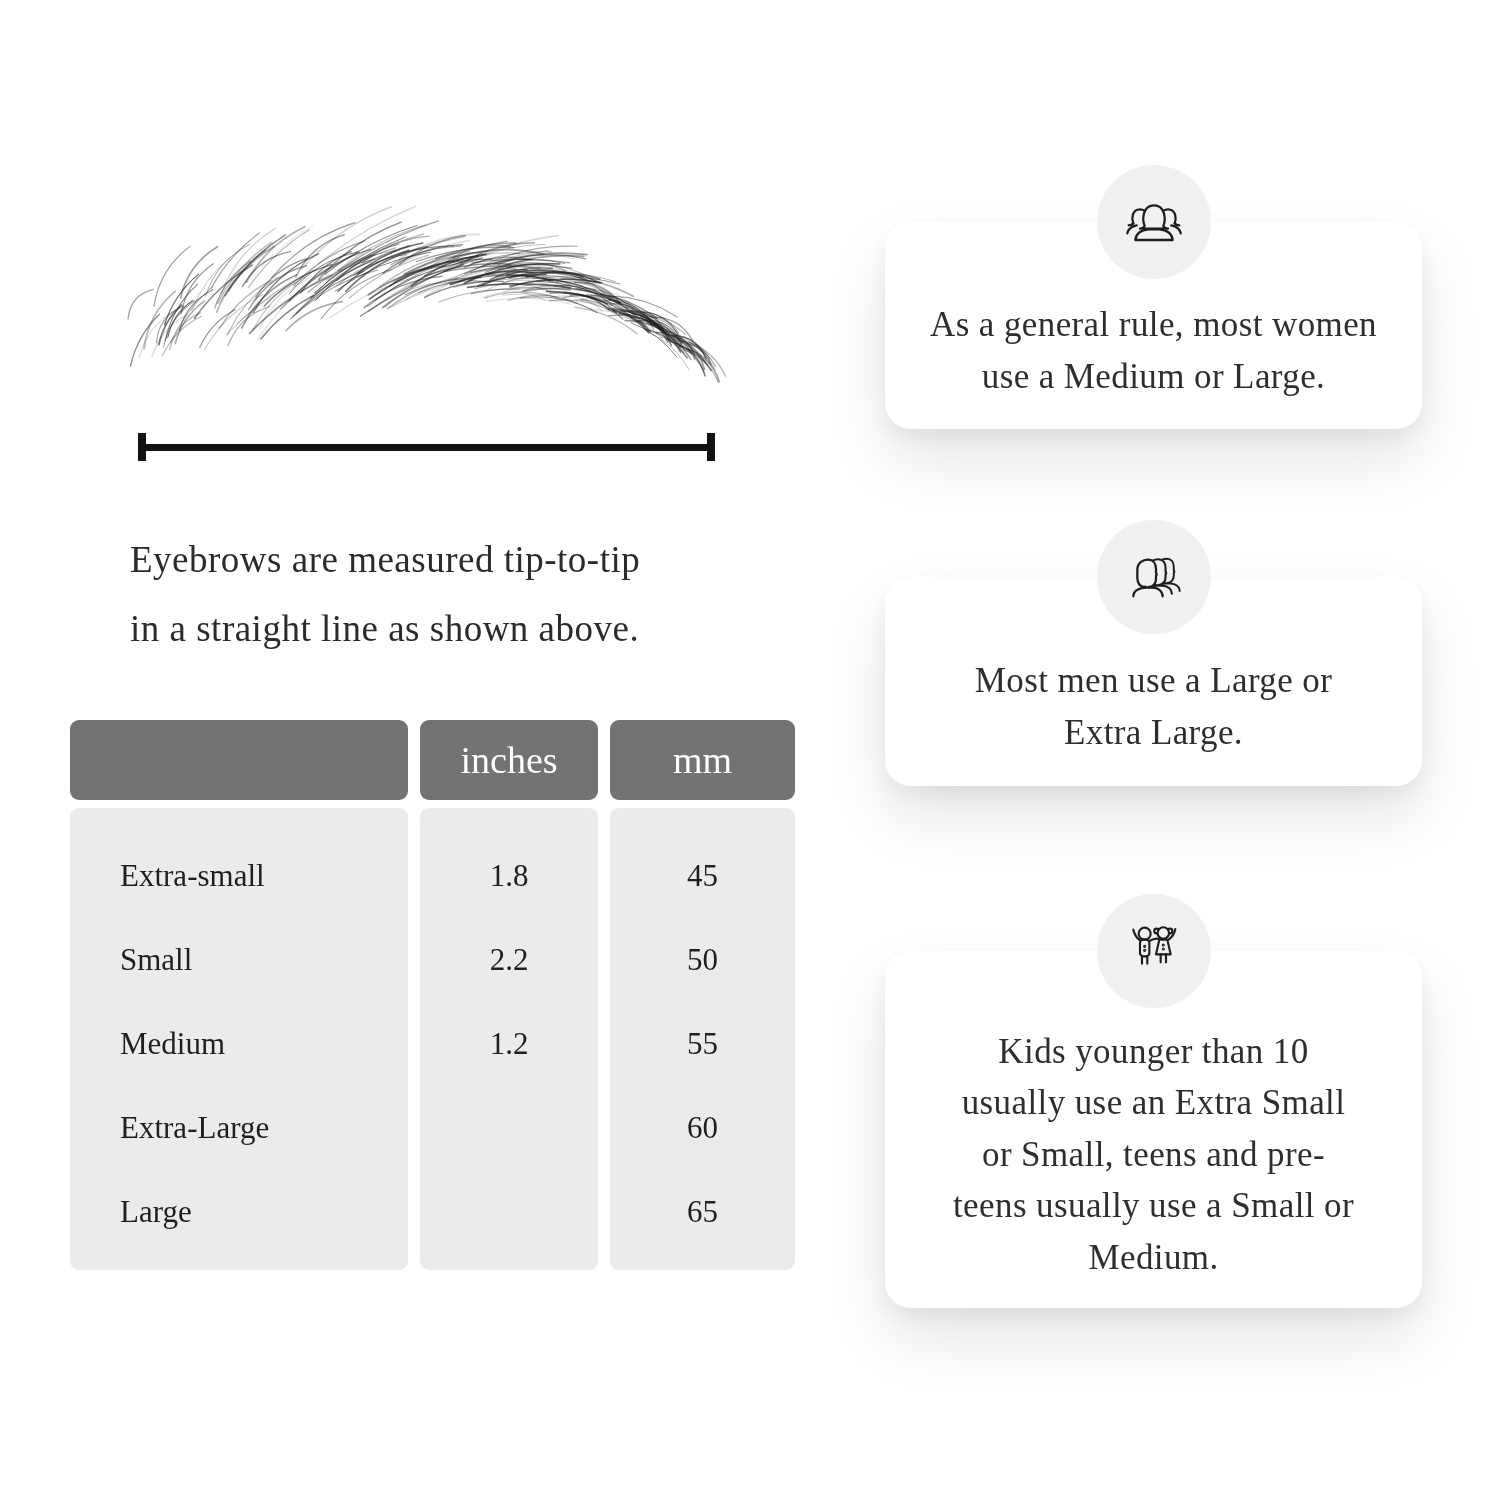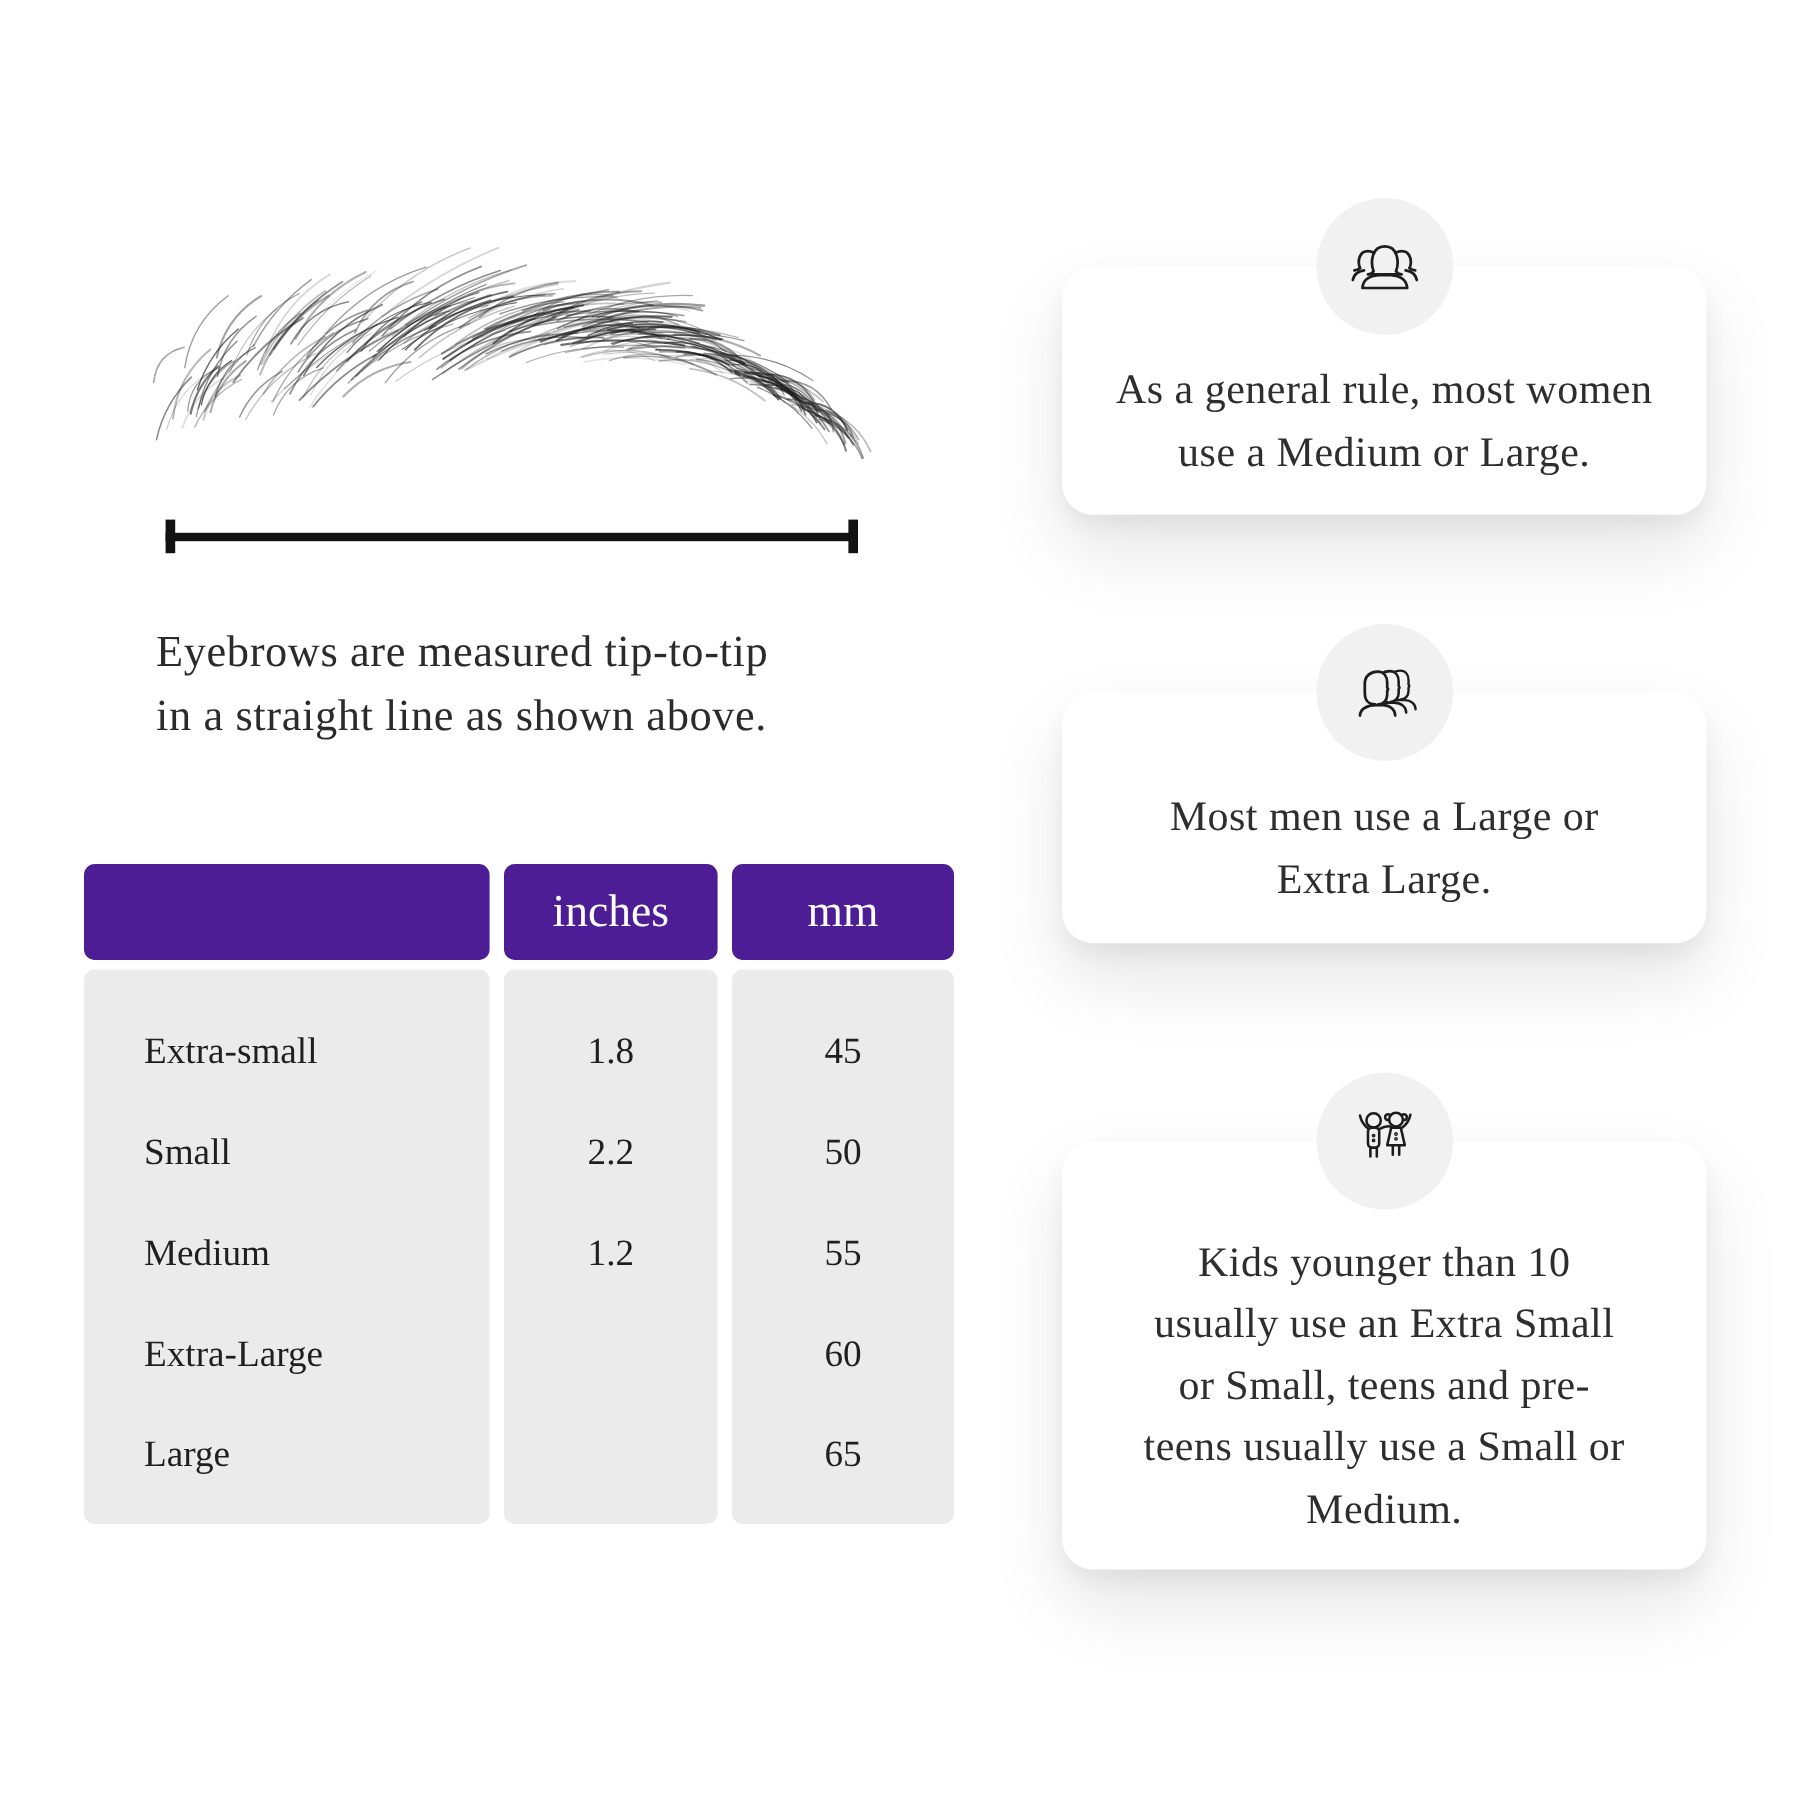--- a/index.html
+++ b/index.html
@@ -44,36 +44,36 @@
 
   .measure-caption {
     position: absolute;
     left: 130px; top: 518px;
     width: 630px;
     font-size: 37px;
     line-height: 1.43;
     color: #2b2b2b;
     letter-spacing: 0.5px;
   }
-  .measure-caption span { display: block; }
+  .measure-caption span { display: block; margin-top: 16px; }
 
   
   .size-table {
     position: absolute;
     left: 70px; top: 720px;
     width: 725px;
   }
   .thead, .tbody {
     display: grid;
     grid-template-columns: 338px 178px 185px;
     column-gap: 12px;
   }
   .th {
     height: 80px;
-    background: #4c1d95;
+    background: #737373;
     border-radius: 9px;
     color: #ffffff;
     font-size: 38px;
     display: flex;
     align-items: center;
     justify-content: center;
   }
   .tbody { margin-top: 8px; }
   .tcol {
     height: 462px;

